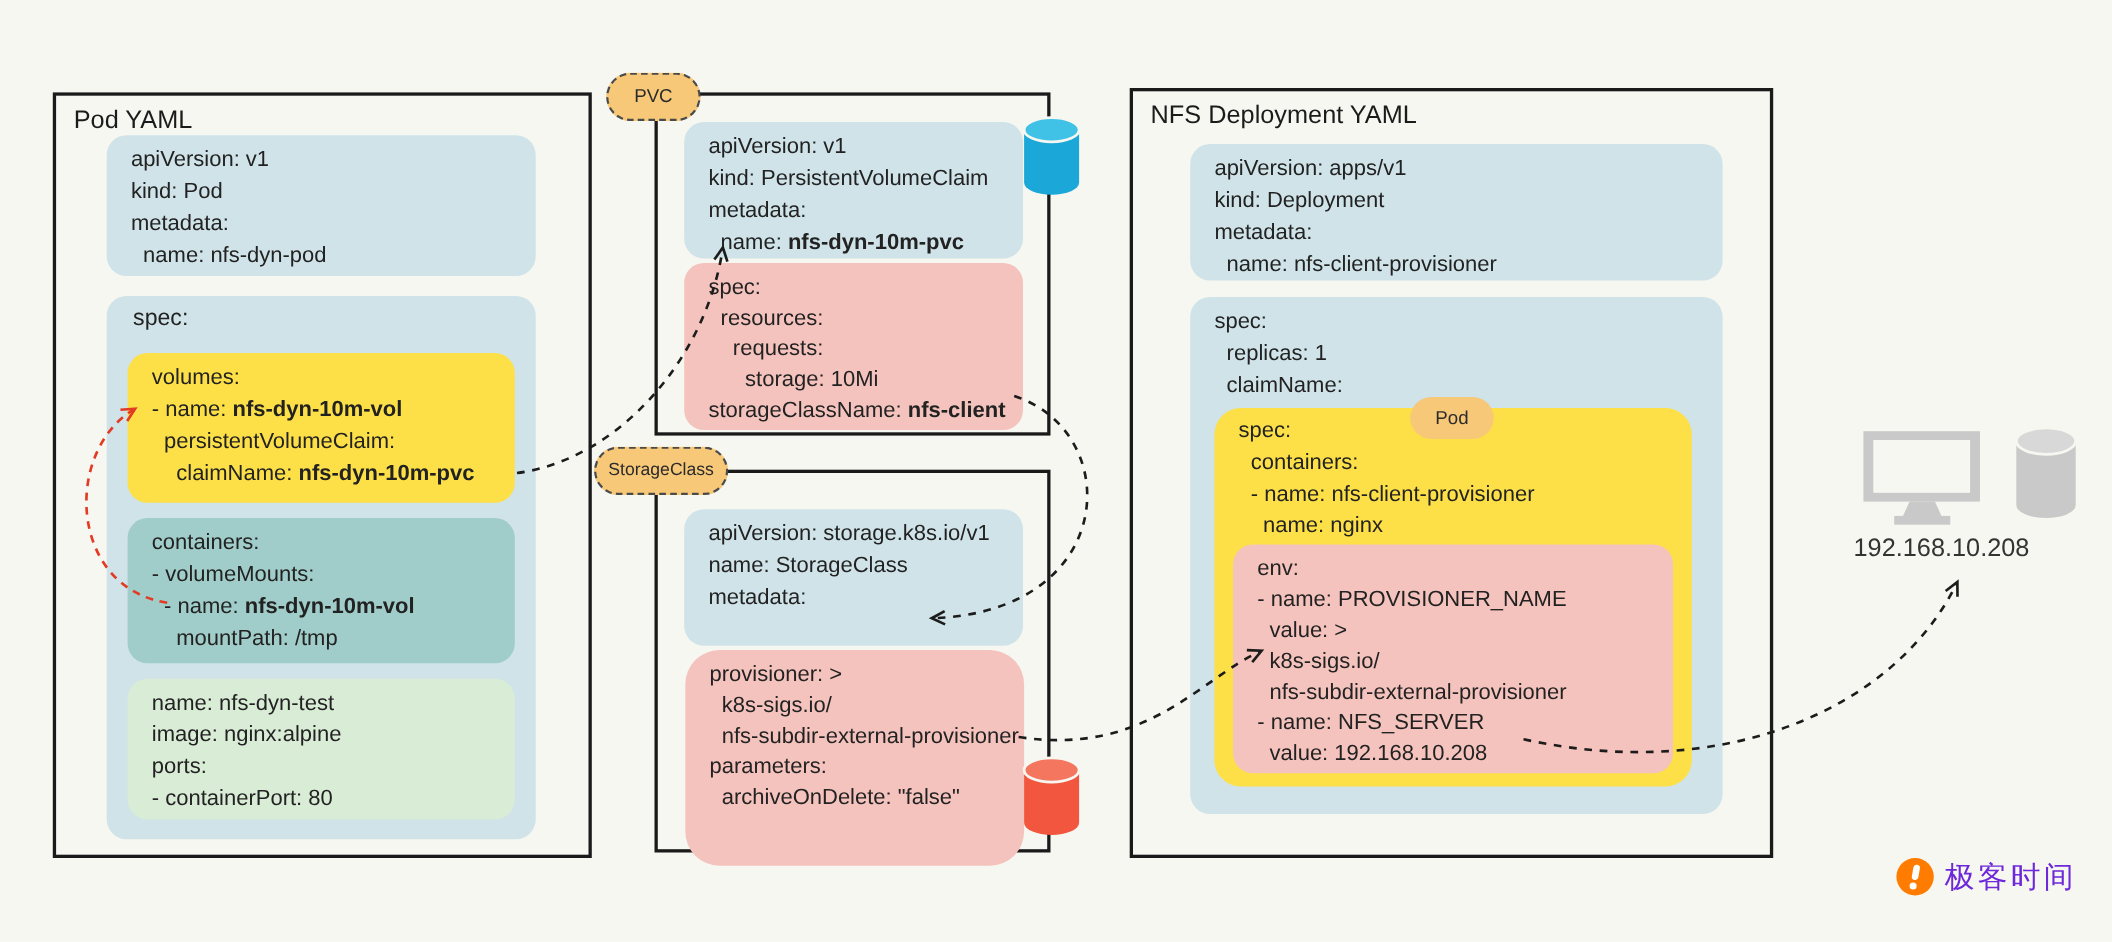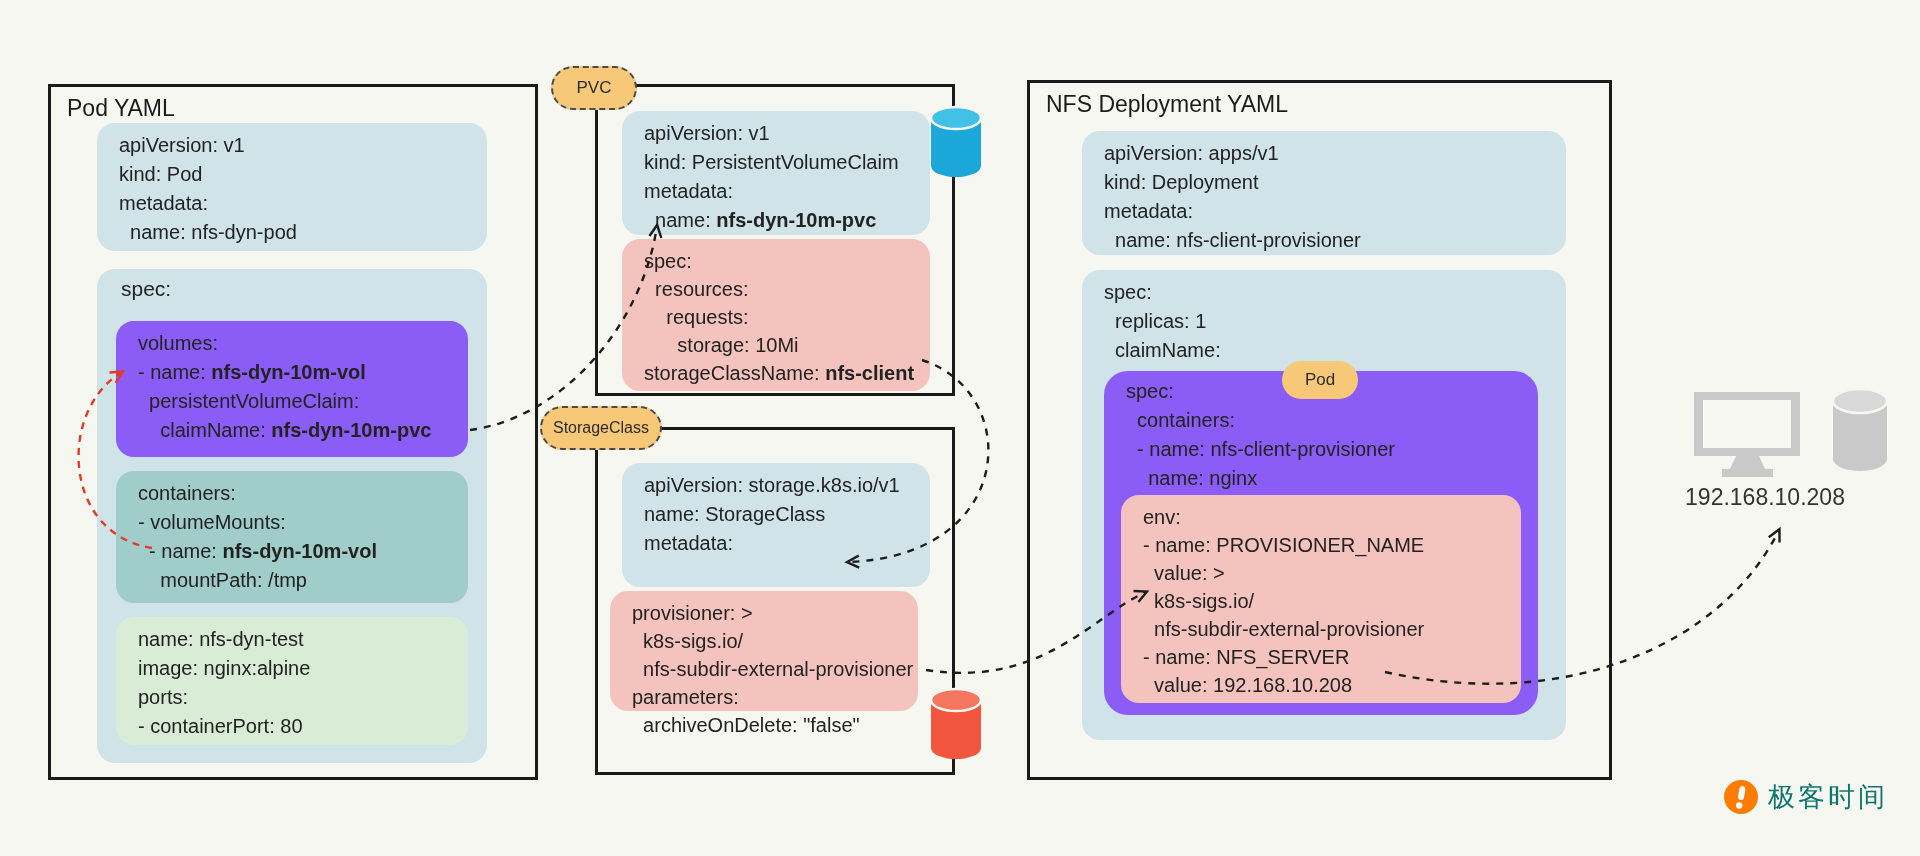--- a/index.html
+++ b/index.html
@@ -14,37 +14,37 @@
     background:transparent;
     padding-left:16px;
   }
   .frame-title {
     position:absolute; left:16px; top:8px; font-size:23px; color:#1b1b1b;
   }
   .blk { position:absolute; border-radius:18px; box-sizing:border-box; }
   .c-blue  { background:#cfe3e8; }
   .c-teal  { background:#a0cdc9; }
   .c-green { background:#d9ecd6; }
-  .c-orange{ background:#8b5cf6; }
+  .c-orange{ background:#fde047; }
   .c-pink  { background:#f5c3bd; }
   .code { font-size:20px; line-height:29px; padding:8px 0 0 22px; color:#222; }
   .code.tight { line-height:28px; }
   .code-line { white-space:pre; }
   .b { font-weight:bold; }
   .spec-label { position:absolute; left:24px; top:8px; font-size:21px; color:#222; }
   .pill {
     position:absolute; display:flex; align-items:center; justify-content:center;
     background:#f7c877; border-radius:24px; font-size:17px; color:#2b2b2b;
     box-sizing:border-box; z-index:20;
   }
   .pill.dashed { border:2px dashed #4a4a4a; }
   .icon-abs { position:absolute; z-index:15; }
   .ip-label { position:absolute; font-size:23px; color:#333; text-align:center; }
   .logo { position:absolute; display:flex; align-items:center; gap:8px; }
-  .logo-text { font-size:27px; color:#0f766e; letter-spacing:3px; font-weight:500; }
+  .logo-text { font-size:27px; color:#6d28d9; letter-spacing:3px; font-weight:500; }
   .arrows { position:absolute; left:0; top:0; z-index:60; pointer-events:none; }
 </style>
 </head>
 <body>
 
 <div class="page">
 
   <div class="frame" style="left:48px; top:84px; width:490px; height:696px;">
     <div class="frame-title">Pod YAML</div>
     <div class="blk c-blue" style="left:46px; top:36px; width:390px; height:128px;">
@@ -112,21 +112,21 @@
   </svg>
 
   <div class="frame" style="left:595px; top:427px; width:360px; height:348px;">
     <div class="blk c-blue" style="left:24px; top:33px; width:308px; height:124px;">
       <div class="code">
           <div class="code-line"><span>apiVersion: storage.k8s.io/v1</span></div>
           <div class="code-line"><span>name: StorageClass</span></div>
           <div class="code-line"><span>metadata:</span></div>
         </div>
     </div>
-    <div class="blk c-pink" style="left:12px; top:161px; width:308px; height:120px;">
+    <div class="blk c-pink" style="left:25px; top:161px; width:308px; height:196px;border-radius:31px;">
       <div class="code tight">
           <div class="code-line"><span>provisioner: &gt;</span></div>
           <div class="code-line"><span>  k8s-sigs.io/</span></div>
           <div class="code-line"><span>  nfs-subdir-external-provisioner</span></div>
           <div class="code-line"><span>parameters:</span></div>
           <div class="code-line"><span>  archiveOnDelete: "false"</span></div>
         </div>
     </div>
   </div>
   <div class="pill dashed" style="left:540px; top:406px; width:122px; height:44px; font-size:16px;">

